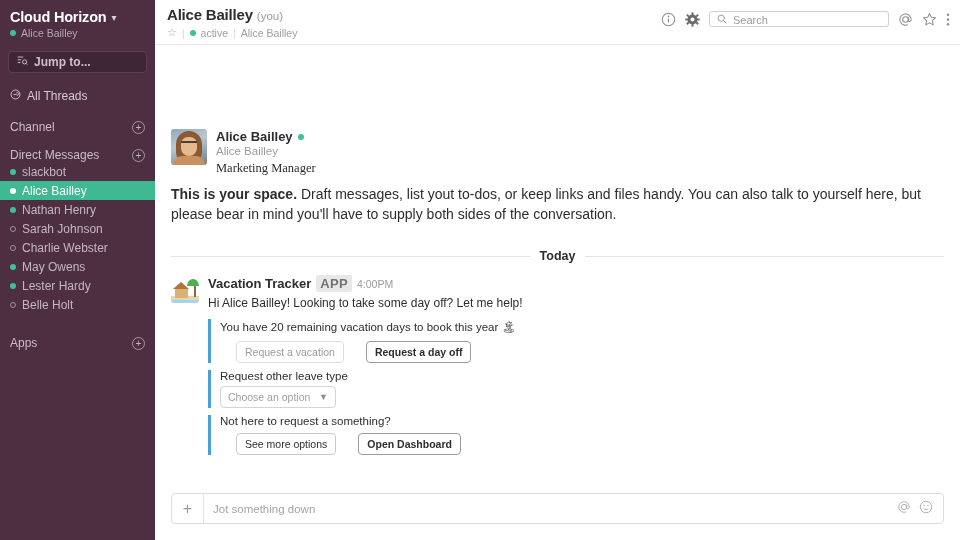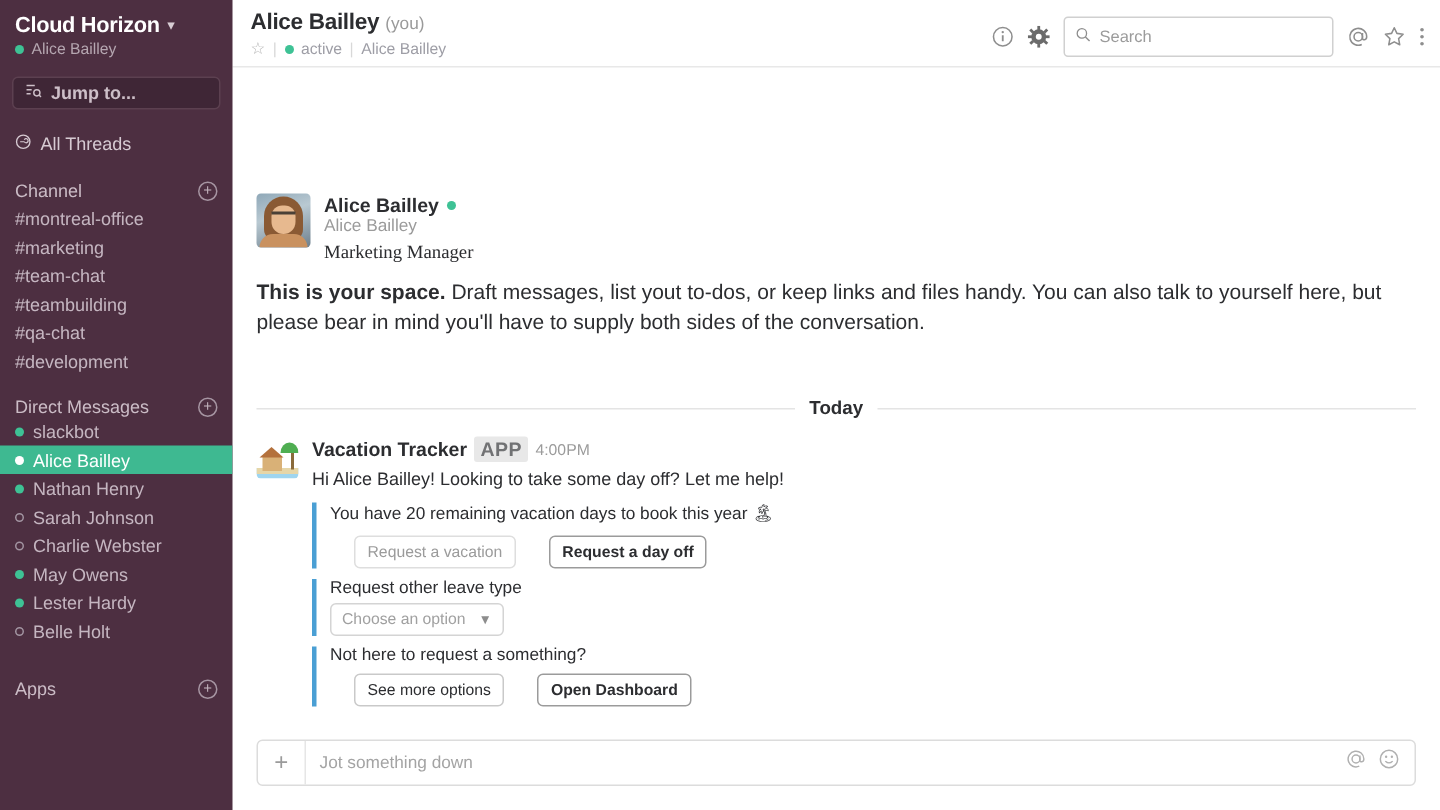--- a/index.html
+++ b/index.html
@@ -82,22 +82,22 @@
   .ch-you { font-size: 11.5px; color: #9a9a9a; font-weight: normal; margin-left: 4px;}
   .ch-meta {
     margin-top: 2px; display: flex; align-items: center; gap: 5px;
     font-size: 10.5px; color: #9e9ea6;
   }
   .sep { color: #d8d8d8; }
   .star-o { color:#b4b4b4; font-size: 11px; }
   .topright { display: flex; align-items: center; gap: 9px; padding-top: 5px; }
   .ic { color: #8e8e8e; display:inline-flex; align-items:center; }
   .searchbox {
-    width: 180px; height: 27px; border: 1px solid #d0d0d0; border-radius: 3px;
-    display: flex; align-items: center; gap: 6px; padding: 0 7px;
+    width: 180px; height: 16px; border: 1px solid #d0d0d0; border-radius: 3px;
+    display: flex; align-items: flex-end; gap: 6px; padding: 0 7px;
     font-size: 11px; color: #9b9b9b;
   }
 
   
   .messages { flex: 1; overflow: hidden; position: relative; padding-top: 0; }
   .msg { display: flex; padding: 6px 16px 0 16px; }
   .avatar {
     width: 36px; height: 36px; border-radius: 3px; flex: 0 0 36px;
     overflow:hidden; margin-right: 9px;
     background: linear-gradient(160deg,#8fa8b8 0%,#b9c9d2 40%,#6d7f8c 100%);
@@ -117,21 +117,21 @@
   .msub { font-size: 11.5px; color: #9b9b9b; line-height: 1.35; }
   .mrole { font-size: 12.5px; color: #2c2d30; line-height: 1.35; font-family: Liberation Serif, serif; }
   .bodytext {
     padding: 9px 16px 0 16px; font-size: 14px; color: #2c2d30; line-height: 1.42;
     max-width: 795px;
   }
   .bodytext b { font-weight: bold; }
 
   .daydiv {
     display: flex; align-items: center; gap: 10px;
-    padding: 0 16px; margin-top: 40px;
+    padding: 0 16px; margin-top: 24px;
   }
   .daydiv .line { flex: 1; height: 1px; background: #e4e4e4; }
   .daydiv .lbl { font-size: 12.5px; font-weight: bold; color: #2c2d30; }
 
   .botmsg { display: flex; padding: 12px 16px 0 16px; }
   .botavatar {
     width: 28px; height: 28px; border-radius: 3px; flex:0 0 28px; margin-right: 9px;
     background: #fff; position: relative; overflow: hidden;
   }
   .bot-sky { position:absolute; inset:0; background:#ffffff; }
@@ -216,28 +216,20 @@
             <circle cx="8" cy="8" r="6.5" fill="none" stroke="#d6cad2" stroke-width="1.3"></circle>
             <path d="M5 8h4M9 8a2 2 0 1 0 0-2" fill="none" stroke="#d6cad2" stroke-width="1.2"></path>
           </svg>
       </span>
       <span>All Threads</span>
     </div>
 
     <div class="section">
       <span>Channel</span>
       <span class="plus">+</span>
-    </div>
-    <div class="chan-list">
-      <div class="chan">#montreal-office</div>
-      <div class="chan">#marketing</div>
-      <div class="chan">#team-chat</div>
-      <div class="chan">#teambuilding</div>
-      <div class="chan">#qa-chat</div>
-      <div class="chan">#development</div>
     </div>
 
     <div class="section">
       <span>Direct Messages</span>
       <span class="plus">+</span>
     </div>
     <div class="dm-list">
       <div class="dm">
         <span class="dot-on"></span>
         <span>slackbot</span>

